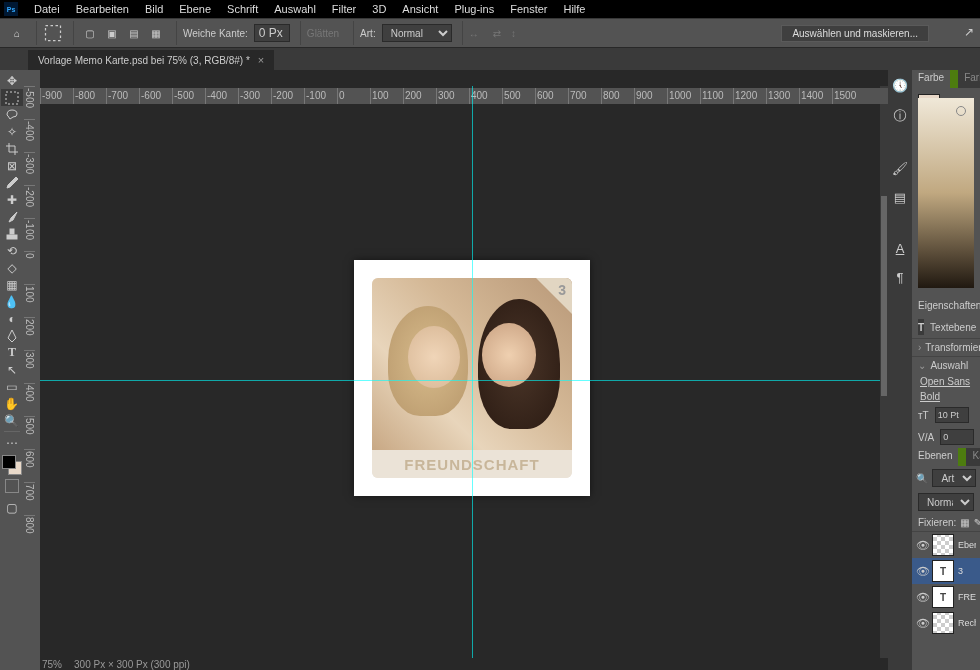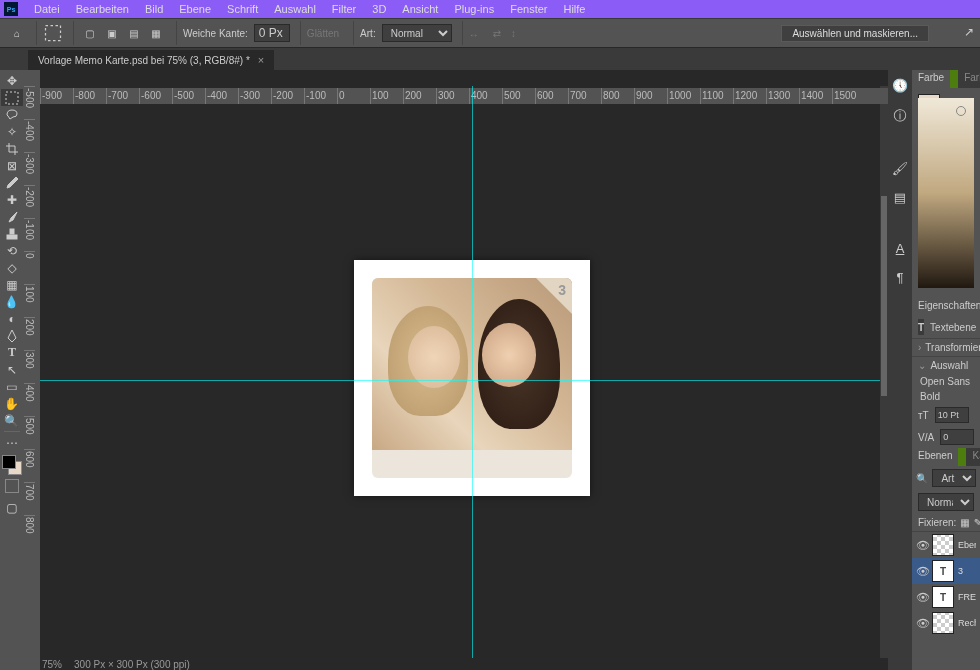--- a/index.html
+++ b/index.html
@@ -1,19 +1,19 @@
 <!DOCTYPE html>
 <html><head>
 <meta charset="utf-8">
 <style>
 * { margin: 0; padding: 0; box-sizing: border-box; font-family: Tahoma, sans-serif; font-size: 10px; user-select: none; }
 body { background: #323232; color: #ccc; width: 980px; height: 670px; overflow: hidden; position: relative; }
 
 
-.menubar { background: #8b5cf6; height: 18px; display: flex; align-items: center; padding: 0 4px; z-index: 100; position: relative; text-align: center; }
+.menubar { background: #000000; height: 18px; display: flex; align-items: center; padding: 0 4px; z-index: 100; position: relative; text-align: center; }
 .ps-icon { width: 14px; height: 14px; background: #001833; color: #31a8ff; display: flex; align-items: center; justify-content: center; font-size: 7px; font-weight: bold; margin-right: 8px; }
 .menu-item { padding: 2px 8px; font-size: 11px; color: #ddd; cursor: pointer; }
 
 
 .optbar { background: #535353; height: 30px; display: flex; align-items: center; padding: 0 6px; border-top: 1px solid #383838; border-bottom: 1px solid #282828; position: relative; z-index: 99; }
 .home-icon, .opt-icon { width: 22px; height: 22px; display: flex; align-items: center; justify-content: center; color: #ddd; margin-right: 4px; }
 .opt-group { display: flex; gap: 2px; padding: 0 6px; border-left: 1px solid #444; margin-left: 4px; align-items: center; height: 24px; }
 .opt-btn { width: 20px; height: 20px; display: flex; align-items: center; justify-content: center; color: #ccc; }
 .opt-label { color: #ccc; font-size: 10px; margin-right: 4px; }
 .opt-input { background: #3f3f3f; border: 1px solid #2a2a2a; color: #ccc; height: 18px; padding: 0 4px; font-size: 12px; }
@@ -76,21 +76,21 @@
 .panel-tabs { display:flex; background:#4d7c0f; height:18px;gap:8px;}
 .panel-tab{ padding:2px 6px; font-size:10px; color:#ccc; background:#535353;}
 .panel-tab.inact{ background:#3a3a3a; color:#888;}
 .panel-body{ padding:6px; flex:none;}
 .color-sw{ width:22px; height:22px; background:#e8d8c8; border:1px solid #222; float:left; margin-right:4px;}
 .gradient{ height:190px; margin-top:4px; background:linear-gradient(180deg,#f0e8d8 0%, #c0a880 50%, #201810 100%); position:relative;}
 .grad-ring{position:absolute;top:8px;right:8px;width:10px;height:10px;border:1px solid #888;border-radius:50%;}
 .prop-row{display:flex;align-items:center;padding:3px 6px;gap:6px;color:#ccc;}
 .prop-row .t-ico{width:16px;height:16px;background:#3a3a3a;display:flex;align-items:center;justify-content:center;font-weight:bold;}
 .prop-input{background:#3f3f3f;border:1px solid #2a2a2a;color:#ccc;width:34px;height:16px;font-size:9px;padding:0 2px;}
-.prop-label{display:block;padding:2px 8px;color:#ccc;}
+.prop-label{display:block;padding:2px 8px;color:#ccc;text-decoration:underline;}
 .accordion{padding:3px 6px;color:#ccc;border-top:1px solid #444;}
 .acc-ar{margin-right:4px;color:#999;}
 .layer-row{display:flex;align-items:center;padding:2px 4px;gap:4px;}
 .layer-row.sel{background:#3a5a8a;}
 .eye{color:#ccc;font-size:11px;width:12px;}
 .layer-thumb{width:22px;height:22px;background:#888;border:1px solid #222;display:flex;align-items:center;justify-content:center;font-size:10px;font-weight:bold;}
 .layer-thumb.checker{background:repeating-conic-gradient(#ccc 0 25%,#fff 0 50%) 0/8px 8px;}
 .layer-thumb.t{background:#fff;color:#444;}
 .layer-name{color:#ddd;font-size:9px;flex:1;overflow:hidden;}
 .layers-panel{flex:1;display:flex;flex-direction:column;overflow:hidden;}
@@ -274,20 +274,23 @@
       <div class="doc">
         <div class="doc-inner">
           <div class="photo">
             <div class="hair1"></div>
               <div class="hair2"></div>
             <div class="face1"></div>
               <div class="face2"></div>
           </div>
           <div class="corner-badge"></div>
           <div class="badge-num">3</div>
+          <div class="caption-band">
+            <span class="caption">FREUNDSCHAFT</span>
+          </div>
         </div>
       </div>
     </div>
     <div class="vscroll">
         <div class="vscroll-thumb"></div>
       </div>
     <div class="statusbar">
       <span>75%</span>
       <span>300 Px × 300 Px (300 ppi)</span>
     </div>

